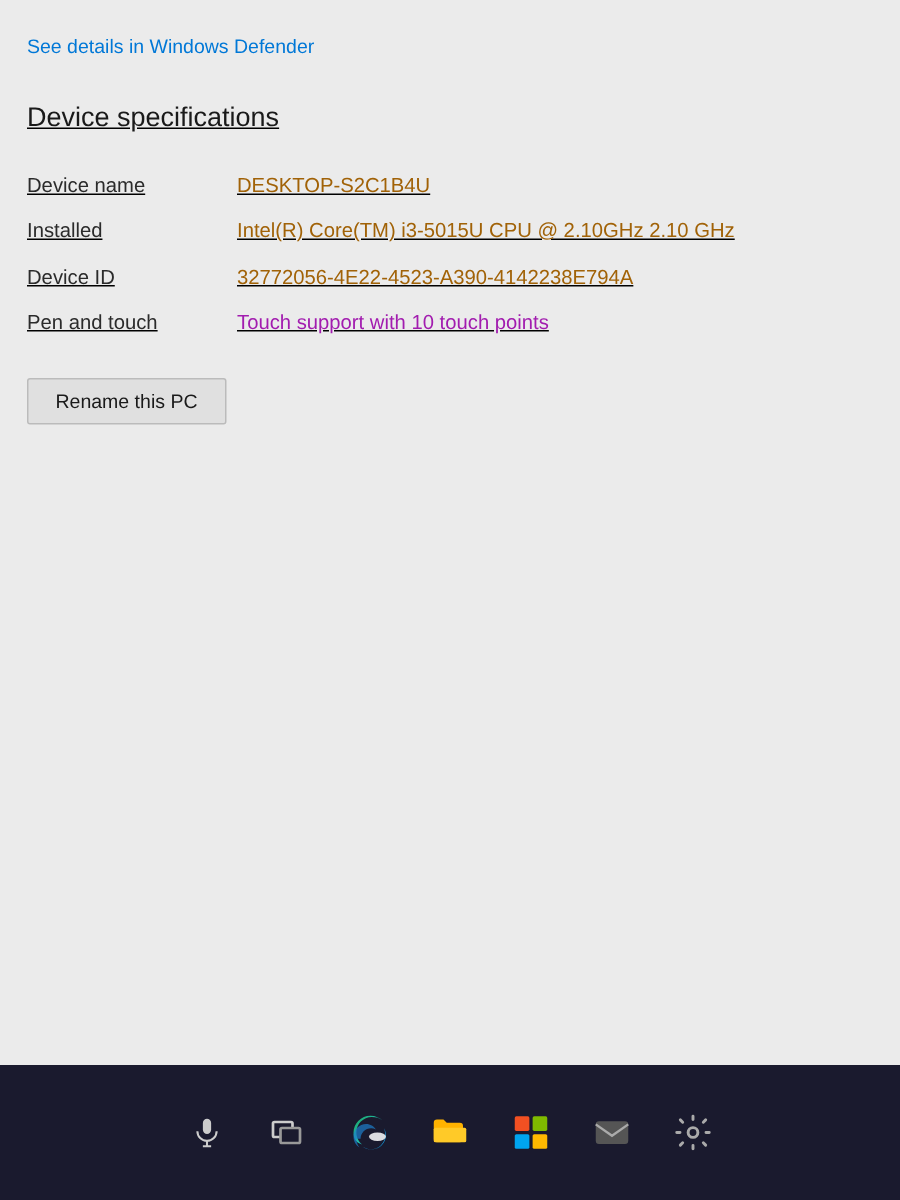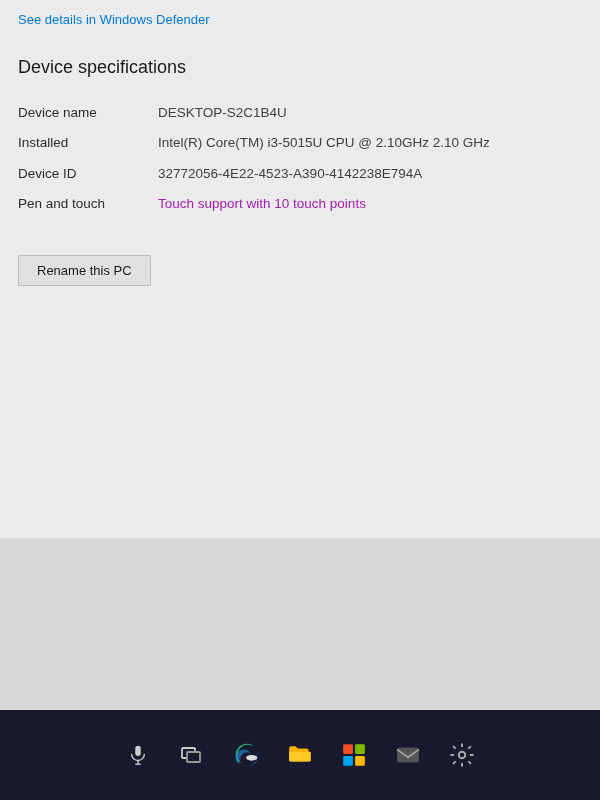--- a/index.html
+++ b/index.html
@@ -9,23 +9,24 @@
       height: 800px;
       background-color: #d8d8d8;
       font-family: 'Segoe UI', Arial, sans-serif;
       overflow: hidden;
       position: relative;
     }
 
     .main-content {
       background-color: #ebebeb;
       width: 100%;
-      height: 538px;
-      padding: 10px 18px 20px 18px;
+      height: 710px;
+      padding: 22px 18px 20px 18px;
       position: relative;
+      text-decoration: underline;
     }
 
     .defender-link {
       color: #0078d7;
       font-size: 13px;
       text-decoration: none;
       cursor: pointer;
       display: inline-block;
       margin-bottom: 30px;
     }
@@ -54,29 +55,29 @@
     }
 
     .spec-label {
       color: #2b2b2b;
       width: 140px;
       min-width: 140px;
       font-weight: 400;
     }
 
     .spec-value {
-      color: #404040;
+      color: #a16207;
     }
 
     .spec-value.blue {
       color: #a21caf;
     }
 
     .rename-btn {
-      margin-top: 36px;
+      margin-top: 22px;
       background-color: #e0e0e0;
       border: 1px solid #bbb;
       padding: 7px 18px;
       font-size: 13px;
       color: #1a1a1a;
       cursor: pointer;
       border-radius: 2px;
       font-family: 'Segoe UI', Arial, sans-serif;
     }
 

